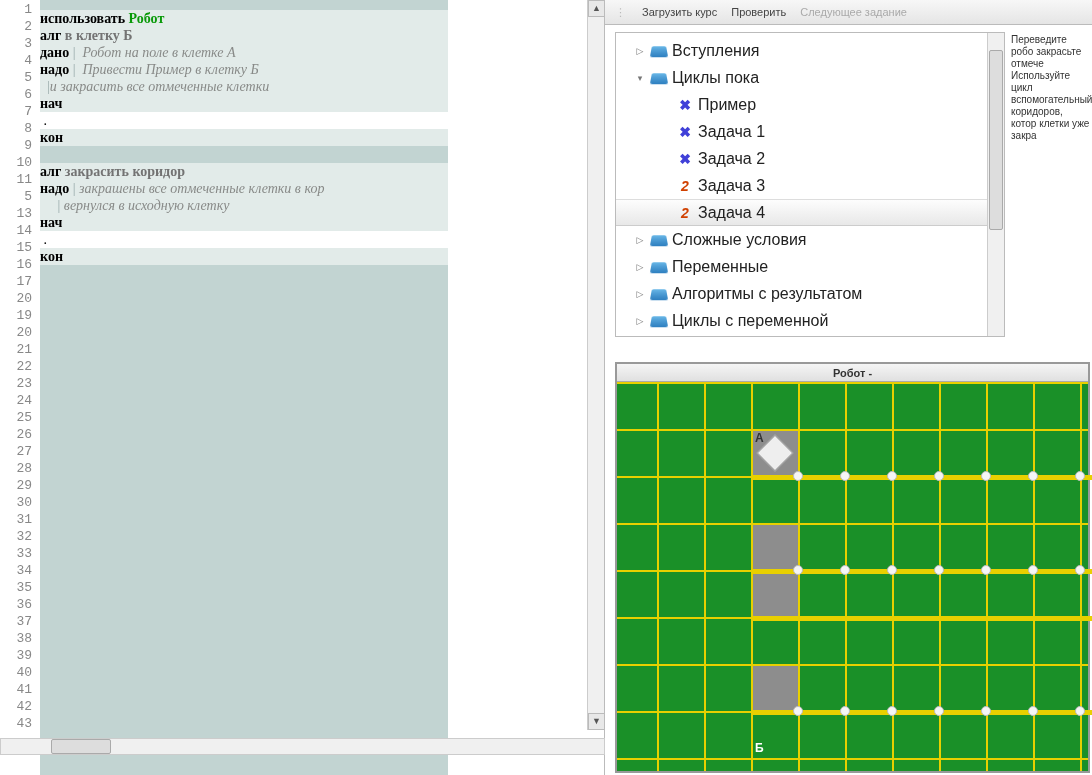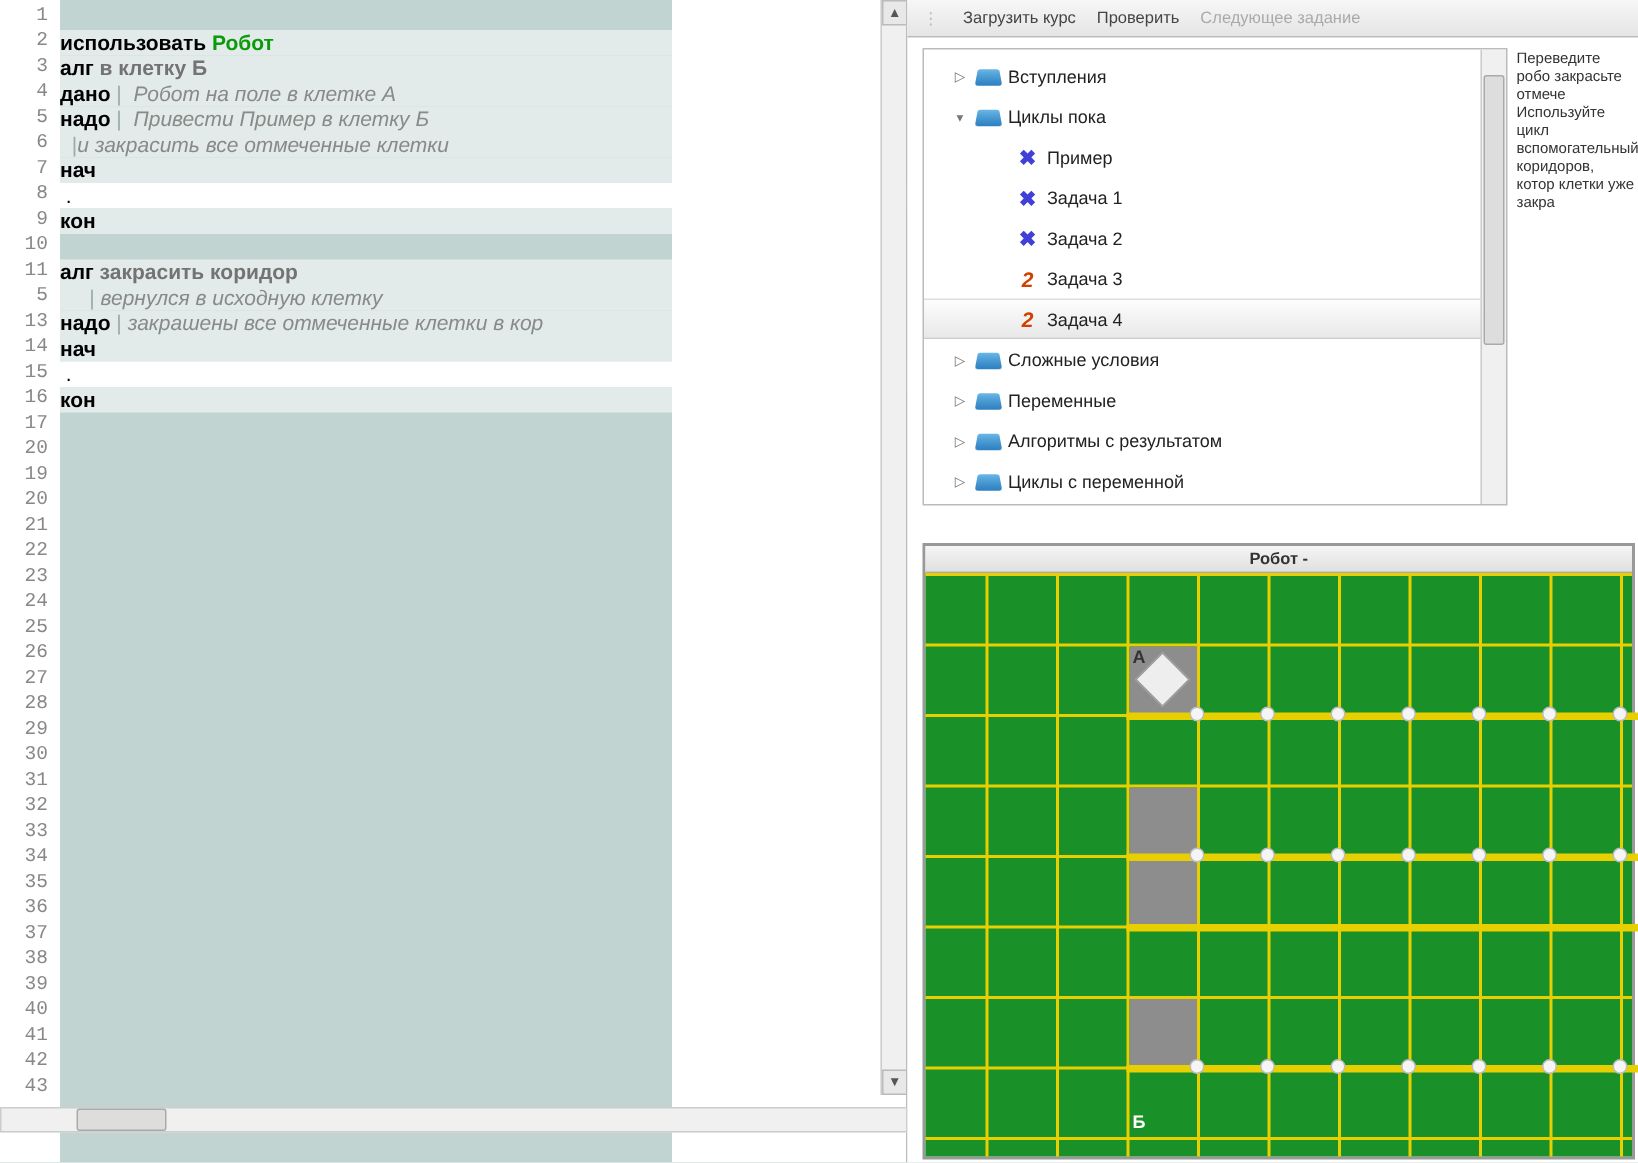--- a/index.html
+++ b/index.html
@@ -2,21 +2,21 @@
 <html><head>
 <meta charset="utf-8">
 <style>
 * { margin: 0; padding: 0; box-sizing: border-box; }
 body { width: 1092px; height: 775px; overflow: hidden; font-family: Arial, sans-serif; font-size: 12px; background: #fff; position: relative; }
 
 .left-pane { position: absolute; left: 0; top: 0; width: 605px; height: 775px; display: flex; flex-direction: column; }
 .editor { flex: 1; display: flex; background: #c2d4d2; overflow: hidden; position: relative; }
 .gutter { width: 40px; background: #fff; text-align: right; padding-top: 2px; }
 .gutter div { height: 17px; padding-right: 8px; color: #888; font-family: "Courier New", monospace; font-size: 13px; }
-.code { flex: 1; padding-top: 20px; font-family: Liberation Sans, sans-serif; font-size: 14px; line-height: 17px; position: relative; }
+.code { flex: 1; padding-top: 10px; font-family: Liberation Serif, serif; font-size: 14px; line-height: 17px; position: relative; }
 .code-line { height: 17px; white-space: pre; }
 .bg-light { background: #e2ebe9; }
 .bg-white { background: #fff; }
 .kw { color: #000; font-weight: bold; }
 .kw-green { color: #0a9a0a; font-weight: bold; }
 .kw-blue { color: #737373; font-weight: bold; }
 .cmt { color: #888a88; font-style: italic; }
 .cmt-bar { color: #9aa; }
 .code-scrollbar { position: absolute; bottom: 20px; left: 0; right: 0; height: 17px; background: #f0f0f0; border: 1px solid #ccc; }
 .code-scrollbar .thumb { position: absolute; left: 50px; width: 60px; height: 15px; background: #ddd; border: 1px solid #aaa; border-radius: 2px; }
@@ -33,21 +33,21 @@
 
 .tree-panel { position: absolute; left: 10px; top: 32px; width: 390px; height: 305px; background: #fff; border: 1px solid #bbb; overflow: hidden; }
 .tree { padding: 4px 0; }
 .tree-item { display: flex; align-items: center; height: 27px; padding-left: 0; cursor: pointer; }
 .tree-item.selected { background: linear-gradient(#fdfdfd, #e8e8e8); border-top: 1px solid #ddd; border-bottom: 1px solid #ccc; }
 .tree-arrow { width: 12px; text-align: center; color: #777; font-size: 9px; }
 .tree-icon { width: 18px; height: 16px; margin: 0 4px; display: flex; align-items: center; justify-content: center; }
 .folder-icon { width: 16px; height: 12px; background: linear-gradient(#6ab8e8, #2e7fc0); border-radius: 2px; transform: perspective(20px) rotateX(25deg); }
 .x-icon { color: #4040d8; font-weight: bold; font-size: 14px; }
 .z-icon { color: #d04000; font-weight: bold; font-size: 14px; font-style: italic; }
-.tree-label { font-size: 12px; color: #222; }
+.tree-label { font-size: 16px; color: #222; }
 .ind1 { padding-left: 18px; }
 .ind2 { padding-left: 44px; }
 .tree-vscroll { position: absolute; right: 0; top: 0; width: 17px; bottom: 0; background: #f0f0f0; border-left: 1px solid #ccc; }
 .tree-vscroll .thumb { position: absolute; top: 17px; left: 1px; right: 1px; height: 180px; background: #ddd; border: 1px solid #aaa; border-radius: 2px; }
 
 .desc-panel { position: absolute; left: 404px; top: 32px; width: 83px; height: 305px; font-size: 10px; color: #333; line-height: 12px; padding: 2px; }
 
 .robot-panel { position: absolute; left: 10px; top: 362px; right: 2px; bottom: 2px; border: 2px solid #999; background: #fff; }
 .robot-title { height: 18px; background: linear-gradient(#f5f5f5, #e0e0e0); text-align: center; font-size: 11px; font-weight: bold; color: #333; line-height: 18px; border-bottom: 1px solid #aaa; }
 .field { position: absolute; left: 0; top: 18px; right: 0; bottom: 0; background: #1a9028; }
@@ -113,22 +113,22 @@
         <div class="code-line bg-light"><span class="kw">использовать </span><span class="kw-green">Робот</span></div>
         <div class="code-line bg-light"><span class="kw">алг </span><span class="kw-blue">в клетку Б</span></div>
         <div class="code-line bg-light"><span class="kw">дано </span><span class="cmt-bar">|  </span><span class="cmt">Робот на поле в клетке А</span></div>
         <div class="code-line bg-light"><span class="kw">надо </span><span class="cmt-bar">|  </span><span class="cmt">Привести Пример в клетку Б</span></div>
         <div class="code-line bg-light"><span class="cmt-bar">  |</span><span class="cmt">и закрасить все отмеченные клетки</span></div>
         <div class="code-line bg-light"><span class="kw">нач</span></div>
         <div class="code-line bg-white"><span> .</span></div>
         <div class="code-line bg-light"><span class="kw">кон</span></div>
         <div class="code-line"></div>
         <div class="code-line bg-light"><span class="kw">алг </span><span class="kw-blue">закрасить коридор</span></div>
+        <div class="code-line bg-light"><span class="kw">надо </span><span class="cmt-bar">| </span><span class="cmt">закрашены все отмеченные клетки в кор</span></div>
         <div class="code-line bg-light"><span class="cmt-bar">     | </span><span class="cmt">вернулся в исходную клетку</span></div>
-        <div class="code-line bg-light"><span class="kw">надо </span><span class="cmt-bar">| </span><span class="cmt">закрашены все отмеченные клетки в кор</span></div>
         <div class="code-line bg-light"><span class="kw">нач</span></div>
         <div class="code-line bg-white"><span> .</span></div>
         <div class="code-line bg-light"><span class="kw">кон</span></div>
         <div class="code-line"></div>
         <div class="code-line"></div>
         <div class="code-line"></div>
         <div class="code-line"></div>
         <div class="code-line"></div>
         <div class="code-line"></div>
         <div class="code-line"></div>

